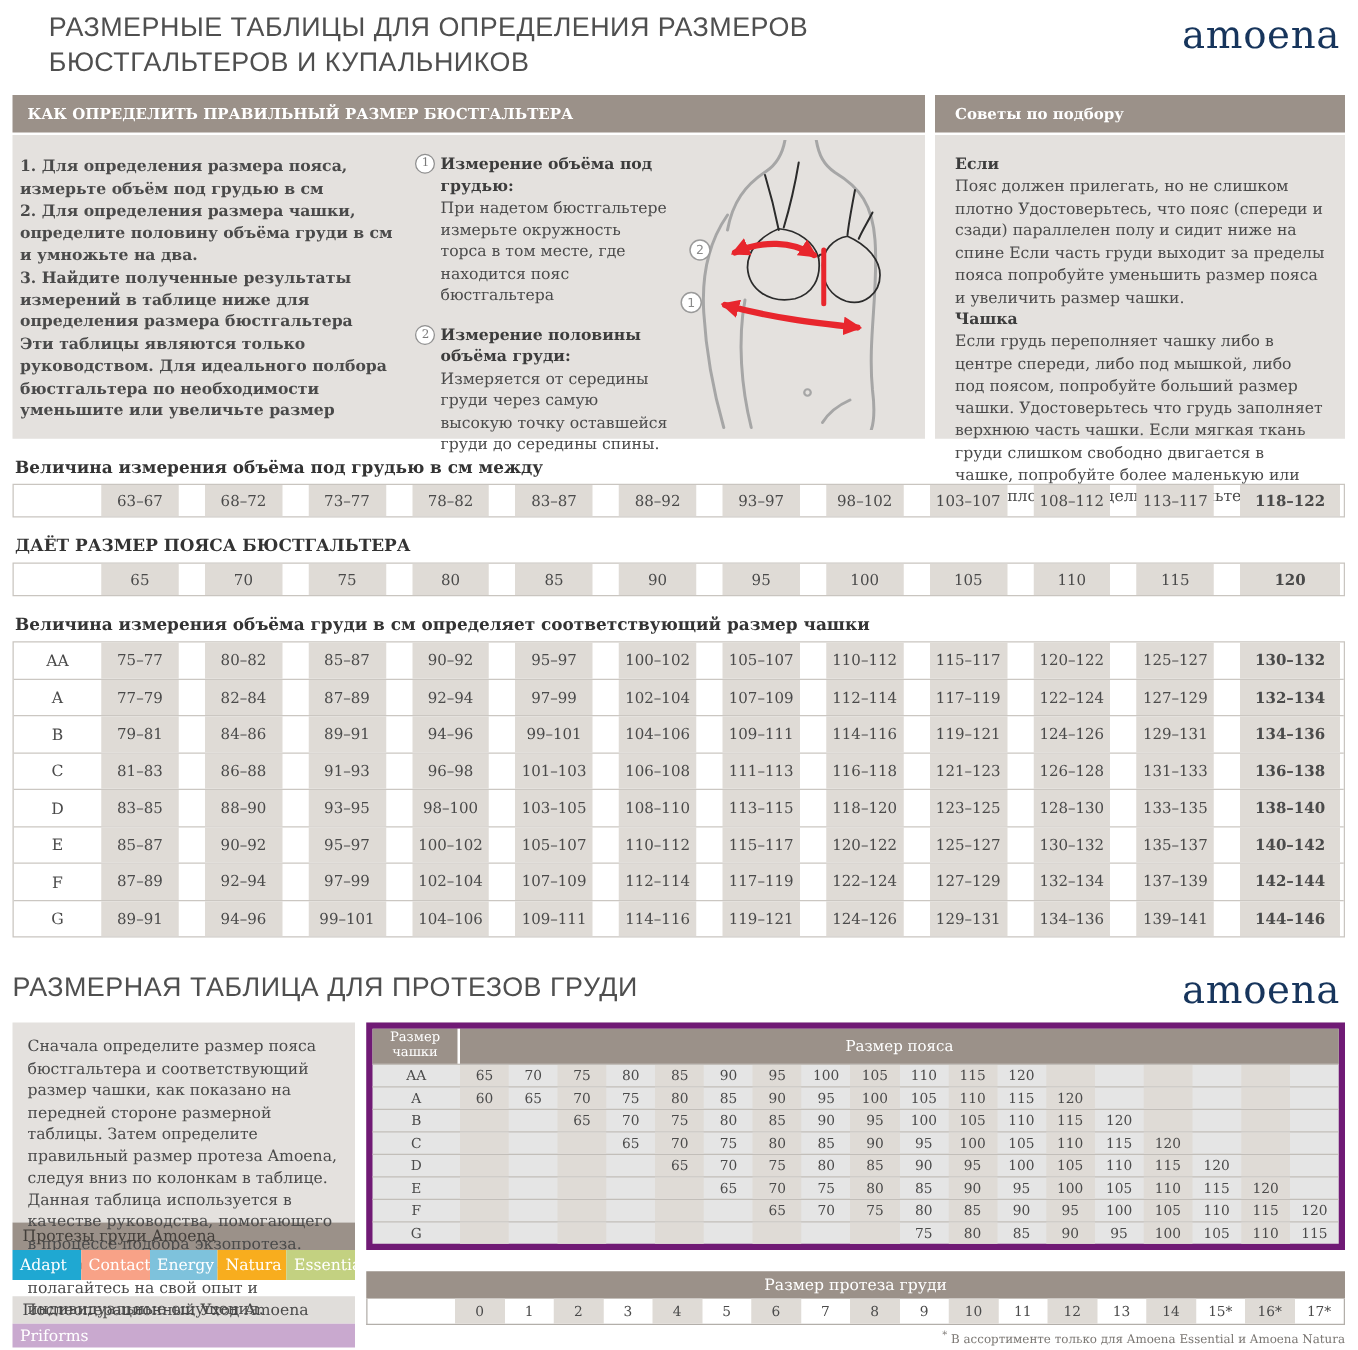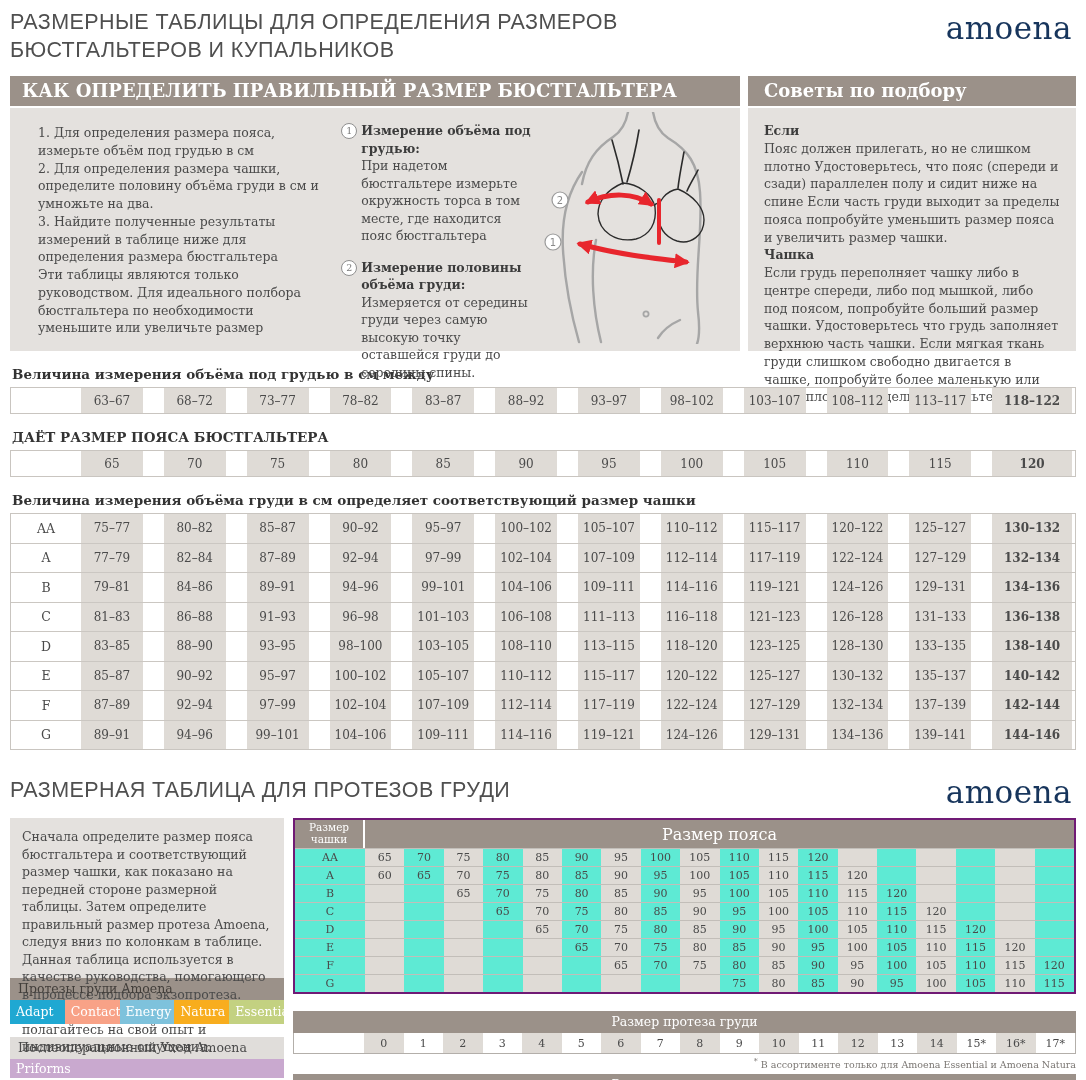--- a/index.html
+++ b/index.html
@@ -1,39 +1,39 @@
 <!DOCTYPE html>
 <html><head>
 <meta charset="utf-8">
 <style>
   html,body{margin:0;padding:0;background:#fff;}
   .page{position:relative;width:1086px;height:1080px;background:#fff;overflow:hidden;
         font-family:"DejaVu Serif",serif;color:#4a4a4a;}
   .inner{padding:8px 10px 0 10px;}
 
   
-  .tophead{position:relative;height:62px;}
+  .tophead{position:relative;height:62px;margin-left:29px;}
   .page-title{font-family:"Liberation Sans",sans-serif;font-weight:400;color:#4f4f4f;
               font-size:21.5px;line-height:1.32;letter-spacing:.4px;}
   .logo{position:absolute;right:4px;top:2px;font-family:"DejaVu Serif",serif;
         font-size:31px;color:#17355c;letter-spacing:.5px;}
 
   
   .bars{display:flex;gap:8px;margin-top:6px;}
-  .bar{background:#9b9189;color:#fff;font-weight:700;font-size:18px;
+  .bar{background:#9b9189;color:#fff;font-weight:700;font-size:12px;
        height:30px;line-height:30px;padding:0 12px;box-sizing:border-box;}
   .bar-left{width:730px;}
   .bar-right{flex:1;padding-left:16px;}
 
   
   .panels{display:flex;gap:8px;margin-top:2px;}
   .panel{background:#e4e1de;box-sizing:border-box;}
   .panel-left{width:730px;height:243px;display:flex;}
   .panel-right{flex:1;height:243px;padding:14px 16px;font-size:12.5px;line-height:1.42;}
-  .steps{width:318px;padding:16px 4px 0 28px;font-size:12.5px;line-height:1.42;}
+  .steps{width:318px;padding:16px 4px 0 6px;font-size:12.5px;line-height:1.42;font-weight:bold;}
   .notes{width:212px;padding:14px 4px 0 10px;font-size:12.5px;line-height:1.4;}
   .note{margin-bottom:14px;position:relative;padding-left:20px;}
   .circ{display:inline-block;width:14px;height:14px;border:1px solid #8f8f8f;border-radius:50%;
         font-size:9.5px;line-height:14px;text-align:center;color:#7a7a7a;background:#fff;
         position:absolute;left:0;top:1px;}
   .note b{color:#3c3c3c;}
   .illus{flex:1;padding:4px 6px 0 0;}
   .tips-h{font-weight:700;color:#3c3c3c;}
 
   
@@ -64,26 +64,26 @@
                padding:10px 12px;font-size:12.5px;line-height:1.4;}
   .mini-bar{height:22px;line-height:22px;padding:0 8px;font-size:12.5px;box-sizing:border-box;}
   .mini-bar.taupe{background:#9b9189;color:#423e3a;}
   .mini-bar.light{background:#e0ddda;color:#4a4a4a;}
   .chips{display:flex;height:24px;}
   .chip{flex:1;color:#fff;font-size:12.5px;line-height:24px;padding-left:6px;box-sizing:border-box;
         overflow:hidden;white-space:nowrap;}
   .chip-single{height:19px;line-height:19px;color:#fff;font-size:12.5px;padding-left:6px;}
 
   
-  .pt{border:2px solid #701a75;background:#5eead4;}
+  .pt{border:5px solid #701a75;background:#e5e5e5;}
   .pt-head{display:grid;grid-template-columns:70px repeat(18,1fr);height:28px;}
   .pt-head-cup{background:#9b9189;color:#fff;font-size:10.5px;line-height:1.1;
                display:flex;align-items:center;justify-content:center;text-align:center;
                border-right:2px solid #fff;}
-  .pt-head-belt{grid-column:span 18;background:#9b9189;color:#fff;font-size:16px;
+  .pt-head-belt{grid-column:span 18;background:#9b9189;color:#fff;font-size:12px;
                 display:flex;align-items:center;justify-content:center;}
   .pt-row{display:grid;grid-template-columns:70px repeat(18,1fr);height:17px;
           border-top:1px solid #c2beb9;}
   .pt-cup{display:flex;align-items:center;justify-content:center;font-size:11px;color:#4a4a4a;}
   .pt-cell{display:flex;align-items:center;justify-content:center;font-size:11px;color:#4a4a4a;}
   .shade{background:#dfdbd6;}
 
   .size-bar{background:#9b9189;color:#fff;text-align:center;font-size:12.5px;
             height:22px;line-height:22px;margin-top:17px;}
   .size-row{display:grid;grid-template-columns:70px repeat(18,1fr);height:20px;

